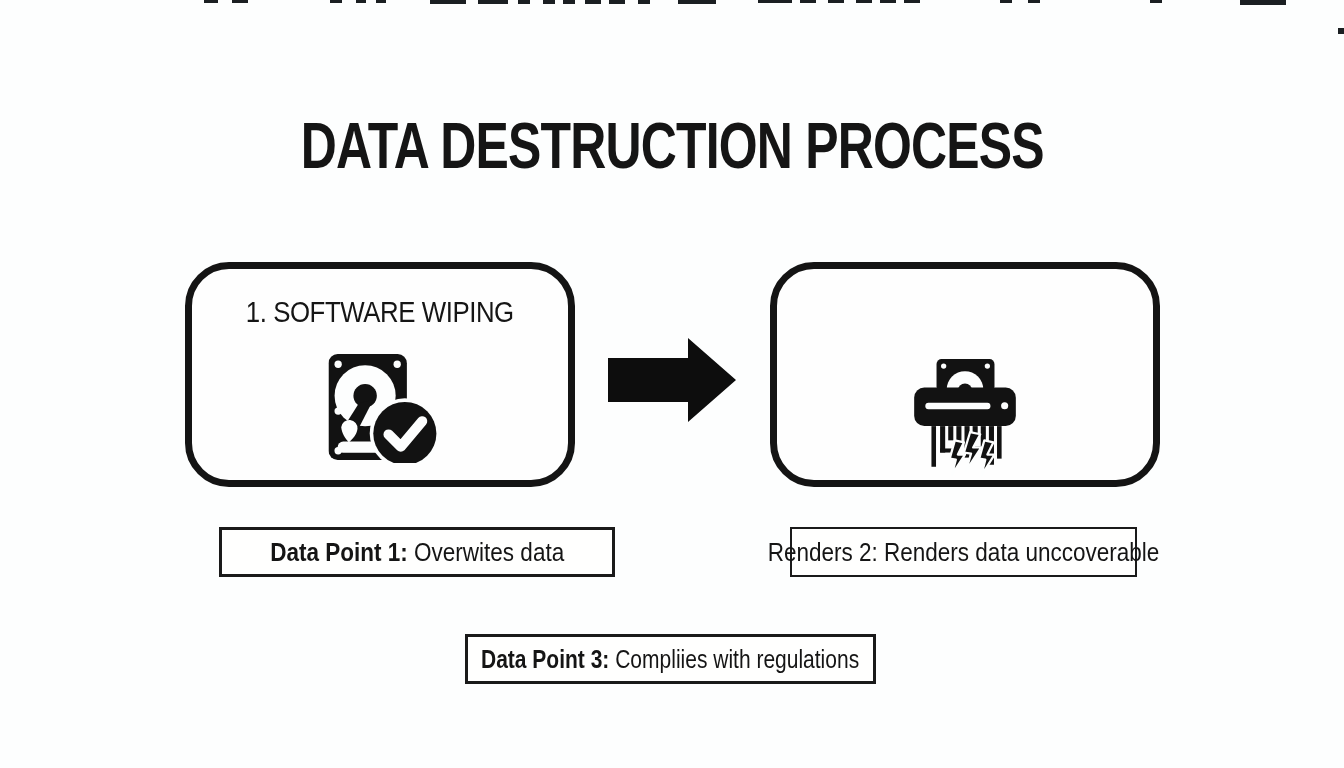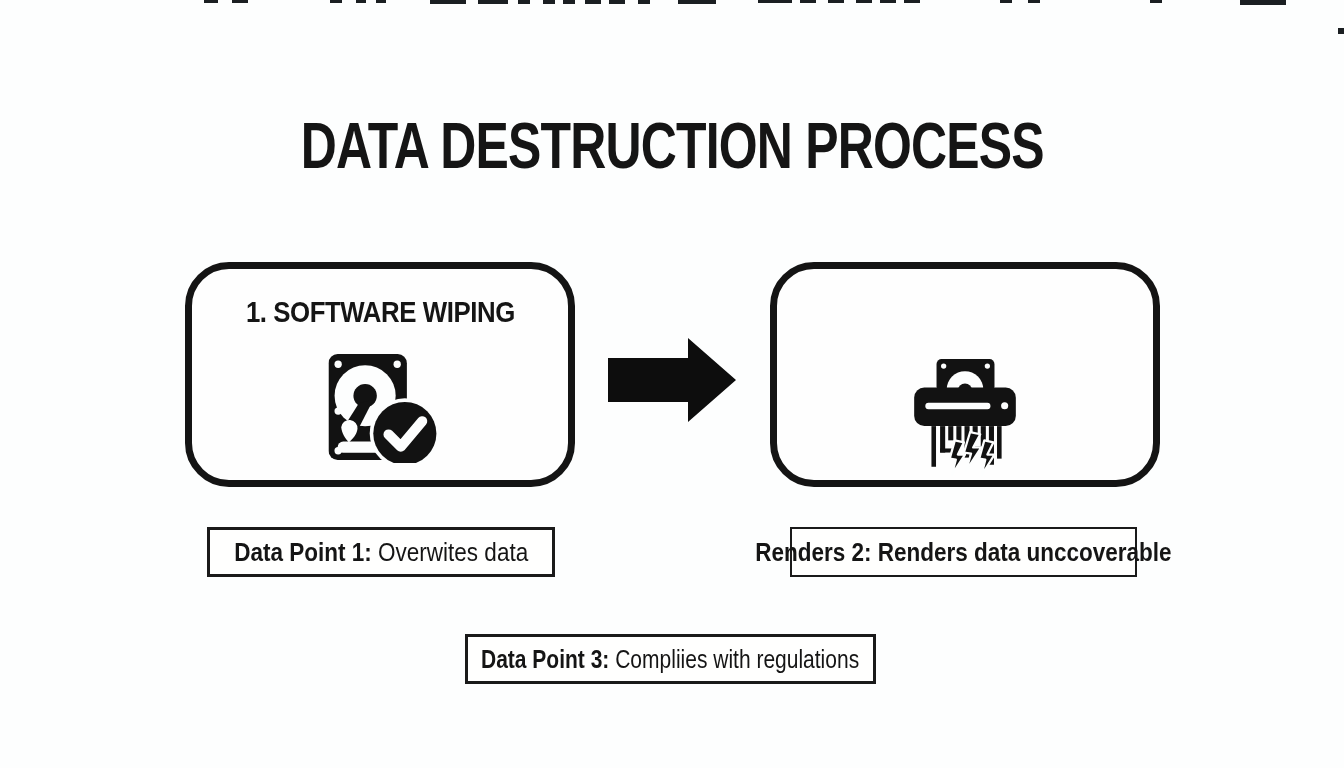--- a/index.html
+++ b/index.html
@@ -22,40 +22,40 @@
 
   
   .step-box{
     position:absolute;top:262px;width:390px;height:225px;box-sizing:border-box;
     background:#fefefe;border:7px solid #141414;border-radius:44px;
   }
   .step-box.left{left:185px;}
   .step-box.right{left:770px;}
   .step-heading{
     position:absolute;top:26px;left:0;width:100%;text-align:center;
-    font-size:30px;font-weight:bold;white-space:nowrap;
+    font-size:30px;font-weight:normal;white-space:nowrap;
   }
   .step-heading .squeeze{transform:scaleX(0.86);letter-spacing:-0.5px;}
   .step-icon{position:absolute;left:50%;}
   .icon-hdd{top:84px;transform:translateX(-46%);}
   .icon-shredder{top:90px;transform:translateX(-50%);}
 
   
   .arrow{position:absolute;left:608px;top:338px;}
 
   
   .note{
     position:absolute;box-sizing:border-box;height:50px;
     background:#fffffe;border:3px solid #1a1a1a;
     display:flex;align-items:center;justify-content:center;
     font-size:25px;white-space:nowrap;
   }
   .note-inner{display:inline-block;transform:scaleX(0.9);transform-origin:center;}
-  .note1{left:207px;top:527px;width:348px;}
-  .note2{left:790px;top:527px;width:347px;border-width:2px;font-weight:bold;}
+  .note1{left:219px;top:527px;width:396px;}
+  .note2{left:790px;top:527px;width:347px;border-width:2px;}
   .note3{left:465px;top:634px;width:411px;}
   .note3 .note-inner{transform:scaleX(0.84);}
   .nlabel{font-weight:bold;}
   .nmed{font-weight:500;}
 </style>
 </head>
 <body>
 
 <div>
   <span class="artifact" style="left:204px;top:0;width:14px;height:3px"></span>

